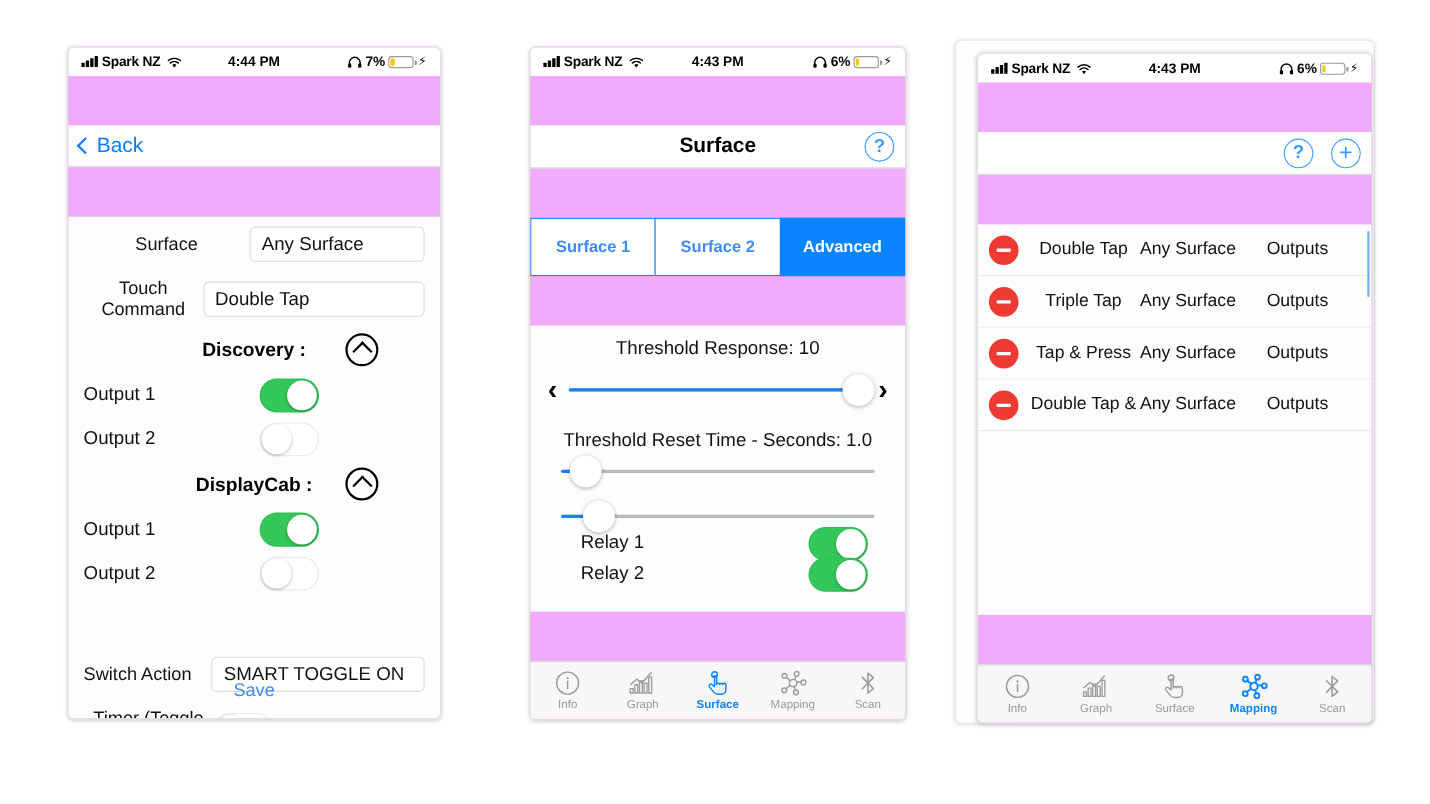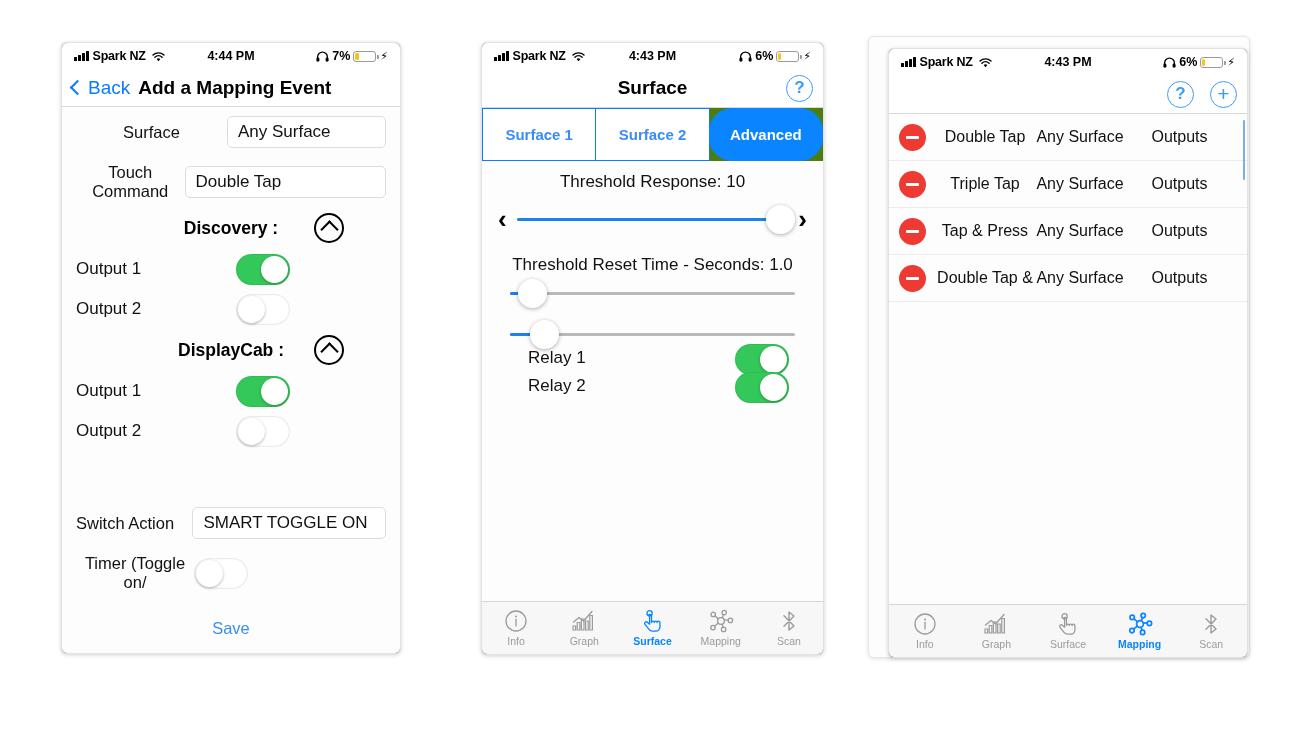--- a/index.html
+++ b/index.html
@@ -5,23 +5,23 @@
   html,body{margin:0;padding:0;}
   body{
     width:1300px;height:731px;background:#ffffff;
     font-family:"Liberation Sans","DejaVu Sans",sans-serif;
     overflow:hidden;position:relative;
   }
   .stage{position:absolute;left:0;top:0;width:1300px;height:731px;}
 
   
   .phone{
-    position:absolute;background:#4d7c0f;border:1px solid #e2e2e2;
+    position:absolute;background:#f0abfc;border:1px solid #e2e2e2;
     border-radius:6px;box-shadow:0 1px 4px rgba(0,0,0,.18);
-    overflow:hidden;display:flex;flex-direction:column;
+    overflow:hidden;display:flex;flex-direction:column;gap:45px;
   }
   #phone1{left:61px;top:42px;width:338px;height:610px;}
   #phone2{left:481px;top:42px;width:341px;height:611px;}
   #phone3{left:888px;top:48px;width:358px;height:608px;}
   .backpanel{
     position:absolute;left:868px;top:36px;width:380px;height:620px;
     background:#fdfdfd;border:1px solid #e6e6e6;border-radius:6px;
     box-shadow:0 1px 4px rgba(0,0,0,.12);
   }
 
@@ -121,21 +121,21 @@
   .save-link{color:#3b8cf6;font-size:16.5px;cursor:pointer;}
 
   
   .segbar{display:flex;flex:0 0 auto;height:53px;}
   .seg{
     flex:1;display:flex;align-items:center;justify-content:center;
     border:1px solid #0a7cff;font-size:15px;color:#3b8cf6;cursor:pointer;
     box-sizing:border-box;background:#fff;margin-left:-1px;font-weight:bold;
   }
   .seg:first-child{margin-left:0;}
-  .seg.active{background:#0a84ff;color:#fff;border-color:#0a84ff;border-radius:23px;}
+  .seg.active{background:#0a84ff;color:#fff;border-color:#0a84ff;}
   .sliderblock{padding:0 16px;}
   .slidercap{text-align:center;font-size:17px;color:#111;line-height:1.25;}
   .sliderrow{display:flex;align-items:center;gap:10px;}
   .arrow{font-size:26px;font-weight:bold;color:#000;cursor:pointer;line-height:1;}
   .track{flex:1;height:3px;background:#b9b9b9;border-radius:2px;position:relative;}
   .track .filled{position:absolute;left:0;top:0;height:100%;background:#1b82f0;border-radius:2px;}
   .track .thumb{
     position:absolute;top:50%;width:29px;height:29px;margin-top:-14.5px;margin-left:-14.5px;
     background:#fff;border-radius:50%;box-shadow:0 1px 4px rgba(0,0,0,.32);cursor:pointer;
   }
@@ -219,21 +219,20 @@
           </span>
         <span class="bolt">⚡</span>
       </div>
     </div>
 
     <div class="navbar">
       <div class="back-btn">
         <span class="chev-l"></span>
         <span>Back</span>
       </div>
-      <div class="nav-title">Add a Mapping Event</div>
     </div>
 
     <div class="screen">
 
       <div class="frow" style="height:50px">
         <div class="flabel" style="width:152px">Surface</div>
         <div class="fbox" style="width:160px;height:32px">Any Surface</div>
       </div>
 
       <div class="frow" style="height:50px">

